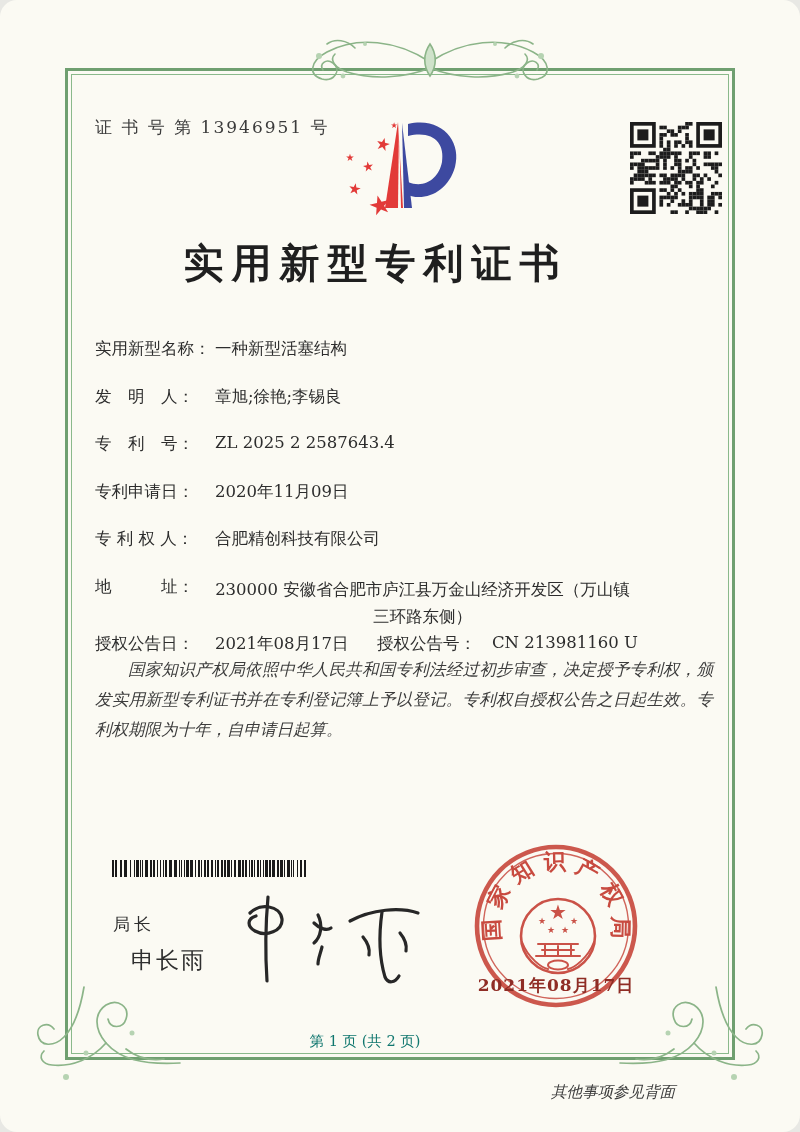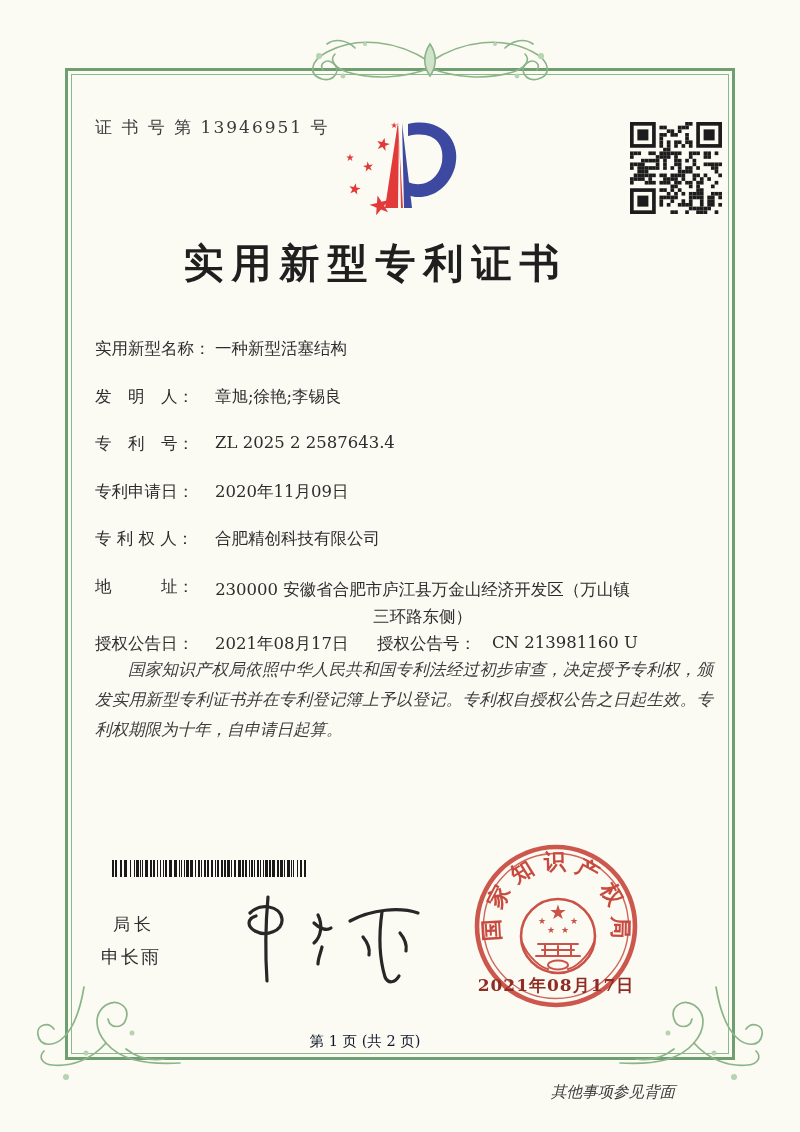--- a/index.html
+++ b/index.html
@@ -2,20 +2,21 @@
 <html><head>
 <meta charset="utf-8">
 <style>
   * { margin:0; padding:0; box-sizing:border-box; }
   html,body { background:#e8e8e4; }
   .page {
     position:relative; width:800px; height:1132px; margin:0 auto;
     background:#fbfaf3; overflow:hidden;
     font-family:"DejaVu Serif","Liberation Serif",serif;
     color:#2f2f2f;
+    border-radius:17px;
   }
   
   .border-outer {
     position:absolute; left:65px; top:68px; width:670px; height:992px;
     border:3px solid #6f9f70;
   }
   .border-inner {
     position:absolute; left:3px; top:3px; right:3px; bottom:3px;
     border:1px solid #8ab98b;
   }
@@ -37,31 +38,31 @@
   .frow-grant .pair2 { position:absolute; left:282px; top:0; }
   .frow-grant .flabel2 { display:inline-block; width:115px; }
   .body-text {
     position:absolute; left:95px; top:655px; width:618px;
     font-size:16.5px; line-height:1.82; text-align:justify;
     font-style:italic; color:#3c3c3c;font-family:Liberation Serif, serif;
   }
   .body-text p { text-indent:2em; }
   .barcode { position:absolute; left:112px; top:860px; width:198px; height:17px; }
   .officer-title { position:absolute; left:113px; top:913px; font-size:17px; letter-spacing:4px; }
-  .officer-name  { position:absolute; left:101px; top:945px; font-size:18px; letter-spacing:2px; }
+  .officer-name  { position:absolute; left:131px; top:945px; font-size:23px; letter-spacing:2px; }
   .signature { position:absolute; left:222px; top:885px; width:205px; height:105px; }
   .seal { position:absolute; left:472px; top:842px; width:168px; height:168px; }
   .seal-date {
     position:absolute; left:472px; top:974px; width:168px; text-align:center;
     font-size:17px; font-weight:bold; color:#8f2d25; letter-spacing:1px;
     font-family:"DejaVu Serif","Liberation Serif",serif;
   }
   .footer-page {
     position:absolute; left:65px; top:1032px; width:600px; text-align:center;
-    font-size:14.5px; color:#0f172a;
+    font-size:14.5px; color:#0f766e;
   }
   .back-note {
     position:absolute; left:65px; top:1082px; width:610px; text-align:right;
     font-size:15.5px; font-style:italic; color:#3c3c3c;
   }
   .flourish-top { position:absolute; left:295px; top:22px; width:270px; height:66px; }
   .flourish-bl  { position:absolute; left:28px;  top:985px; width:160px; height:112px; }
   .flourish-br  { position:absolute; left:612px; top:985px; width:160px; height:112px; transform:scaleX(-1); }
 </style>
 </head>

